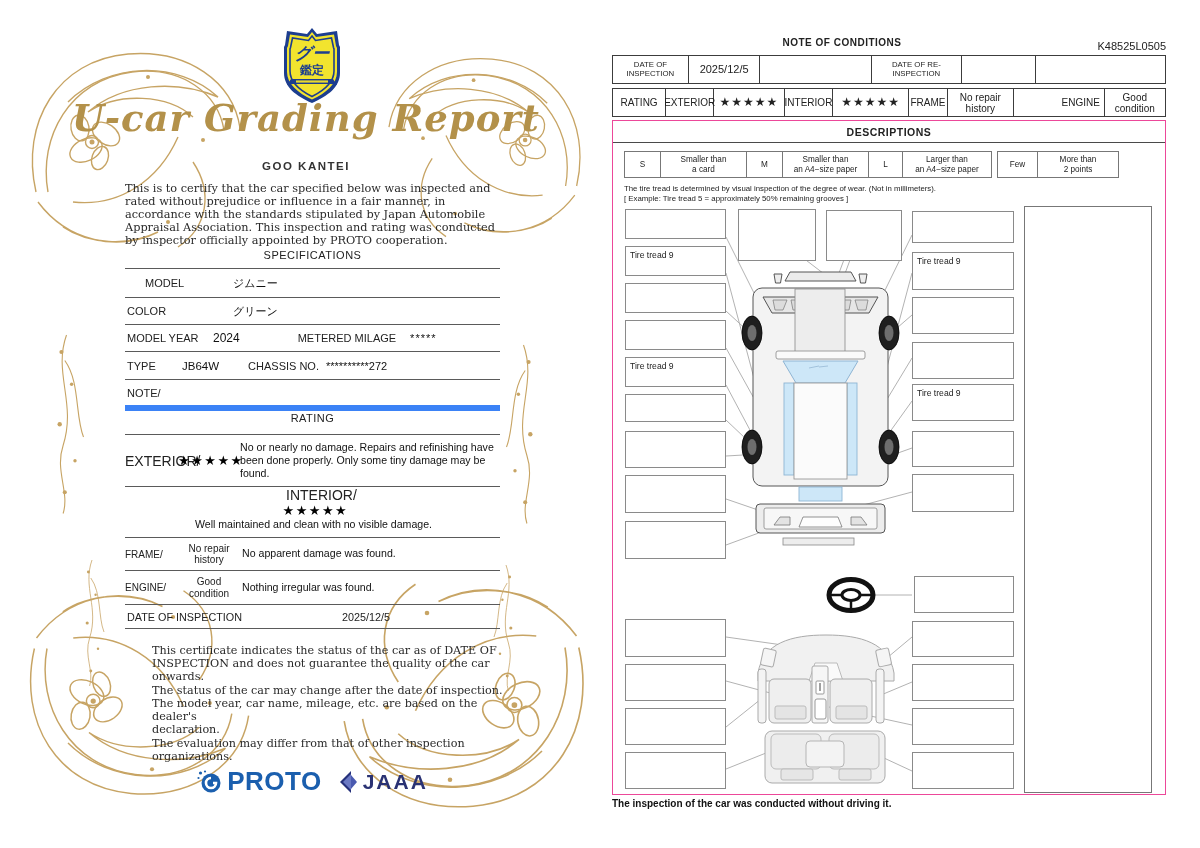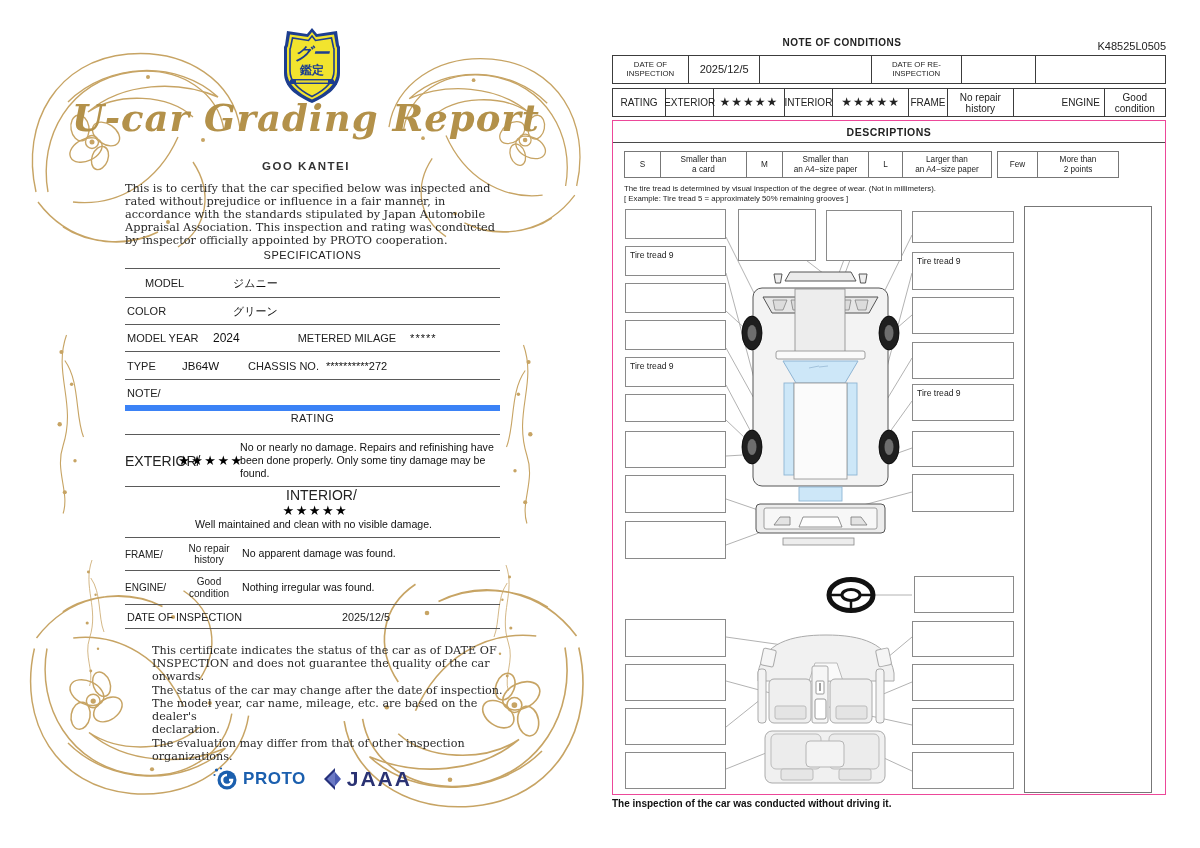--- a/index.html
+++ b/index.html
@@ -28,21 +28,21 @@
   .rat .rlab{width:53px;font-size:14px;color:#222;flex:none;}
   .rat .rlab2{width:53px;font-size:10px;color:#222;flex:none;}
   .rat .stars{width:60px;font-size:13px;letter-spacing:1.5px;color:#000;flex:none;}
   .rat .rval{width:62px;font-size:10px;text-align:center;line-height:1.15;flex:none;}
   .rat .rtxt{flex:1;font-size:10.6px;line-height:1.25;color:#111;padding-left:2px;}
   .lp-disc{left:152px;top:644px;width:362px;font-family:"DejaVu Serif",serif;
     font-size:11.2px;line-height:1.18;color:#2a2a2a;white-space:pre-line;}
   .logos{left:125px;top:766px;width:375px;display:flex;justify-content:center;
     align-items:center;gap:16px;}
   .proto-wrap{display:flex;align-items:center;gap:4px;}
-  .proto-txt{font-size:17px;font-weight:800;color:#1b5fae;letter-spacing:.5px;}
+  .proto-txt{font-size:26px;font-weight:800;color:#1b5fae;letter-spacing:.5px;}
   .jaaa-wrap{display:flex;align-items:center;gap:5px;text-align:right;}
   .jaaa-txt{font-size:21px;font-weight:800;color:#2a3273;letter-spacing:2px;}
 
   
   .rp{position:absolute;left:0;top:0;width:1200px;height:848px;}
   .rp-title{left:612px;top:37px;width:460px;text-align:center;font-size:10px;
     font-weight:700;letter-spacing:.5px;}
   .rp-serial{left:1000px;top:40px;width:166px;text-align:right;font-size:11px;padding-right:2px;}
   .tbl{display:flex;border:1px solid #3c3c3c;height:29px;box-sizing:border-box;background:#fff;}
   .tbl .cell{border-right:1px solid #3c3c3c;display:flex;align-items:center;justify-content:center;

